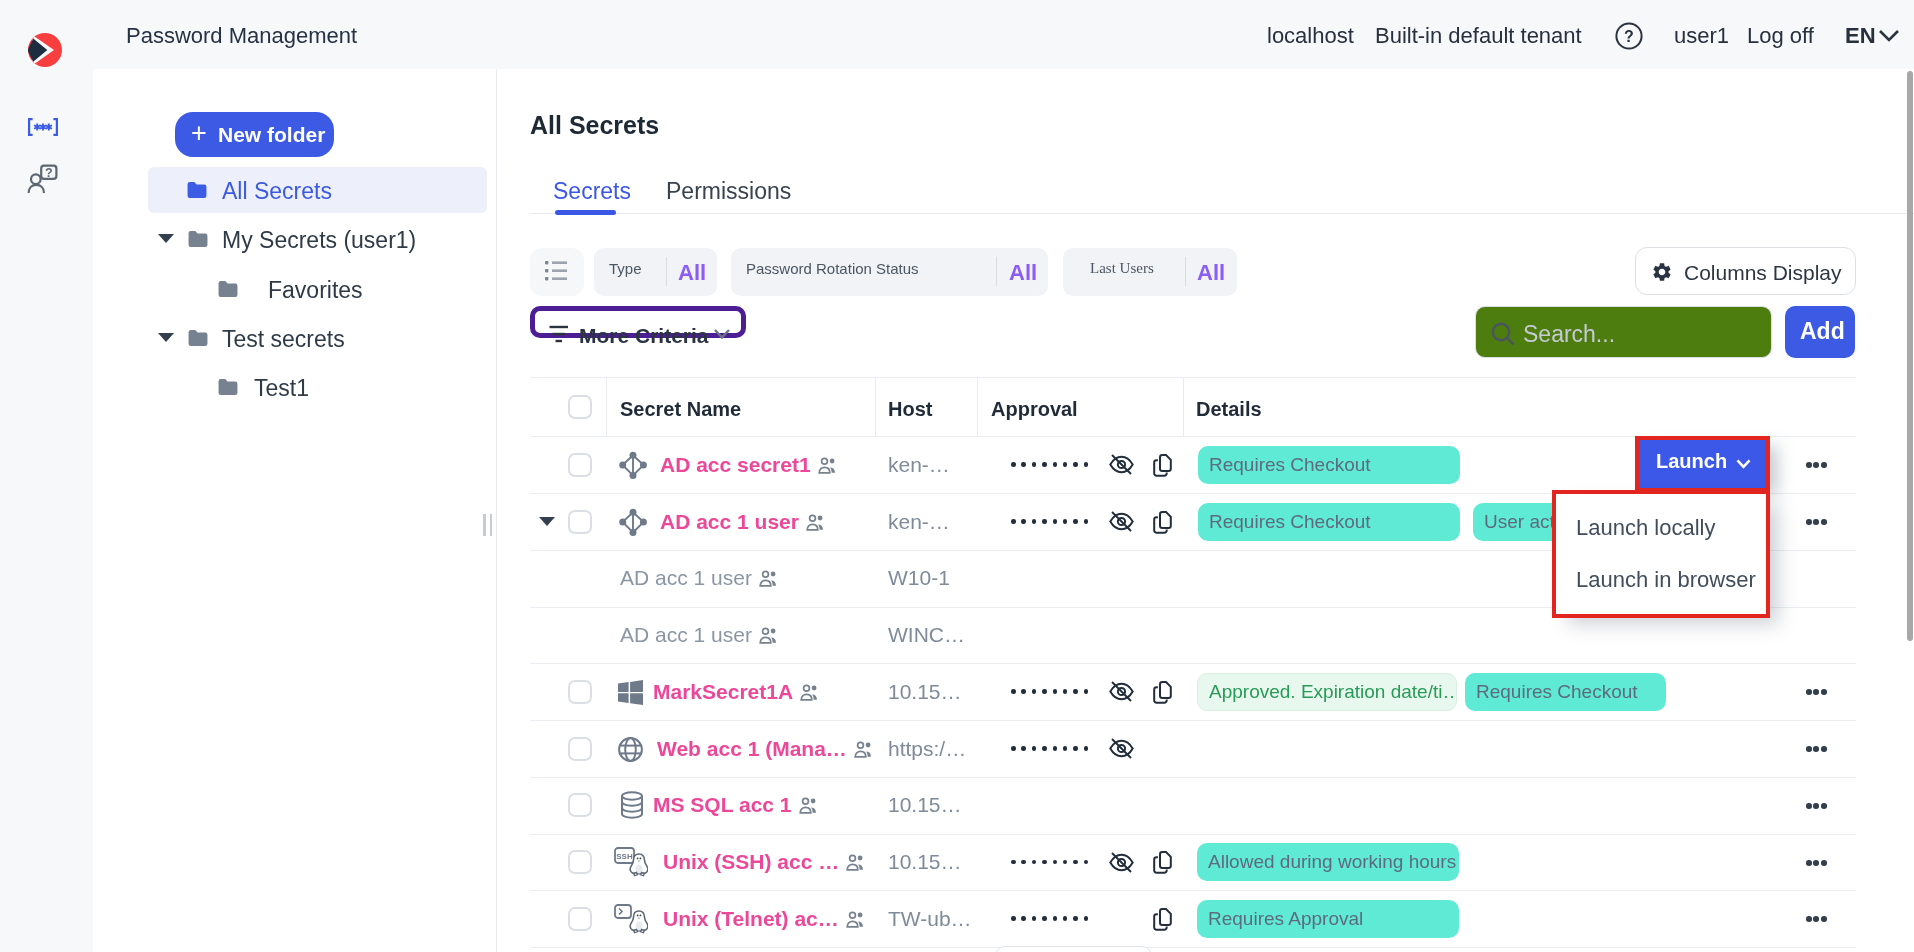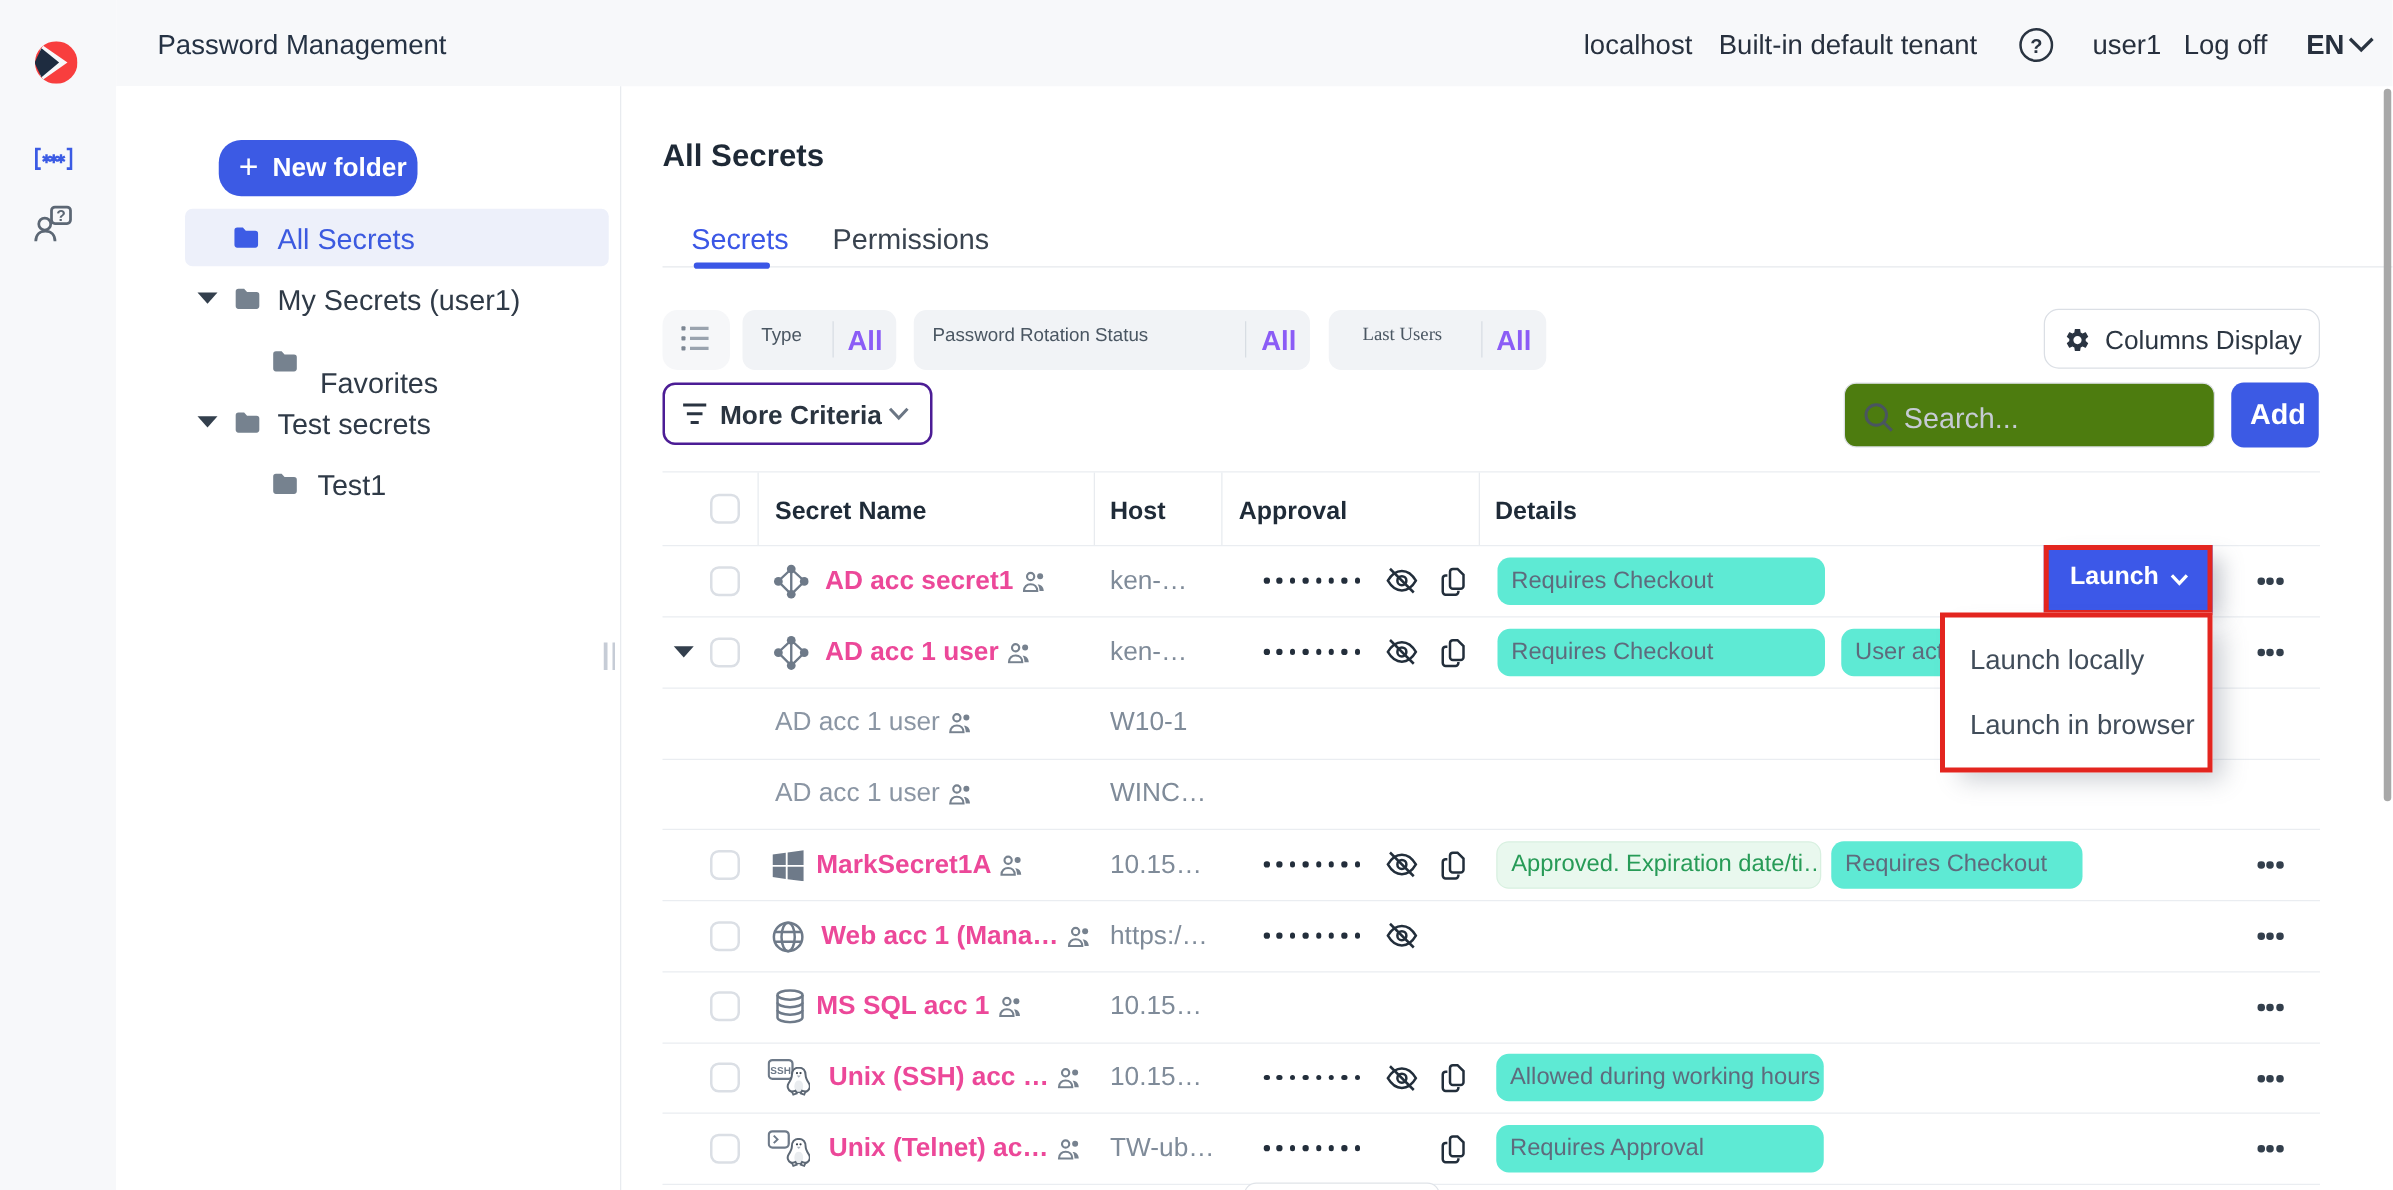--- a/index.html
+++ b/index.html
@@ -108,21 +108,21 @@
   <span class="caret" style="left:10px; top:18px;"></span>
   <svg class="icon" style="left:39px; top:14px;" width="22" height="18" viewBox="0 0 23 20">
       <path d="M1 3.5 a2.5 2.5 0 0 1 2.5-2.5 h5 l2.6 3 h8.4 a2.5 2.5 0 0 1 2.5 2.5 v10 a2.5 2.5 0 0 1-2.5 2.5 h-16 a2.5 2.5 0 0 1-2.5-2.5 z" fill="#76828f"></path>
     </svg>
   <span class="tlabel" style="left:74px;">My Secrets (user1)</span>
 </div>
 <div class="abs treerow" style="top:265.6px;">
   <svg class="icon" style="left:69px; top:14px;" width="22" height="18" viewBox="0 0 23 20">
       <path d="M1 3.5 a2.5 2.5 0 0 1 2.5-2.5 h5 l2.6 3 h8.4 a2.5 2.5 0 0 1 2.5 2.5 v10 a2.5 2.5 0 0 1-2.5 2.5 h-16 a2.5 2.5 0 0 1-2.5-2.5 z" fill="#76828f"></path>
     </svg>
-  <span class="tlabel" style="left:108px;margin-top:16px;">Favorites</span>
+  <span class="tlabel" style="left:120px;">Favorites</span>
 </div>
 <div class="abs treerow" style="top:314.9px;">
   <span class="caret" style="left:10px; top:18px;"></span>
   <svg class="icon" style="left:39px; top:14px;" width="22" height="18" viewBox="0 0 23 20">
       <path d="M1 3.5 a2.5 2.5 0 0 1 2.5-2.5 h5 l2.6 3 h8.4 a2.5 2.5 0 0 1 2.5 2.5 v10 a2.5 2.5 0 0 1-2.5 2.5 h-16 a2.5 2.5 0 0 1-2.5-2.5 z" fill="#76828f"></path>
     </svg>
   <span class="tlabel" style="left:74px;">Test secrets</span>
 </div>
 <div class="abs treerow" style="top:364.2px;">
   <svg class="icon" style="left:69px; top:14px;" width="22" height="18" viewBox="0 0 23 20">
@@ -169,21 +169,21 @@
   <span class="chipdiv" style="left:122px;"></span>
   <span class="chipall" style="left:134px;">All</span>
 </div>
 <div class="abs" style="left:1635px; top:247px; width:221px; height:48px; border:1px solid #dbdfe5; border-radius:12px; background:#fff;">
   <svg class="icon" style="left:15px; top:13px;" width="22" height="22" viewBox="0 0 24 24">
     <path fill="#2a3441" d="M19.14 12.94c.04-.3.06-.61.06-.94 0-.32-.02-.64-.07-.94l2.03-1.58c.18-.14.23-.41.12-.61l-1.92-3.32c-.12-.22-.37-.29-.59-.22l-2.39.96c-.5-.38-1.03-.7-1.62-.94l-.36-2.54c-.04-.24-.24-.41-.48-.41h-3.84c-.24 0-.43.17-.47.41l-.36 2.54c-.59.24-1.13.57-1.62.94l-2.39-.96c-.22-.08-.47 0-.59.22L2.74 8.87c-.12.21-.08.47.12.61l2.03 1.58c-.05.3-.09.63-.09.94s.02.64.07.94l-2.03 1.58c-.18.14-.23.41-.12.61l1.92 3.32c.12.22.37.29.59.22l2.39-.96c.5.38 1.03.7 1.62.94l.36 2.54c.05.24.24.41.48.41h3.84c.24 0 .44-.17.47-.41l.36-2.54c.59-.24 1.13-.56 1.62-.94l2.39.96c.22.08.47 0 .59-.22l1.92-3.32c.12-.22.07-.47-.12-.61l-2.01-1.58zM12 15.6c-1.98 0-3.6-1.62-3.6-3.6s1.62-3.6 3.6-3.6 3.6 1.62 3.6 3.6-1.62 3.6-3.6 3.6z"></path>
   </svg>
   <span style="position:absolute; left:48px; top:13px; font-size:21px; color:#2c3642;">Columns Display</span>
 </div>
 
-<div class="abs" style="left:530px; top:306px; width:216px; height:50px; border:2px solid #4c1d95; border-radius:10px; background:#fff;">
+<div class="abs" style="left:530px; top:306px; width:216px; height:32px; border:5px solid #4c1d95; border-radius:10px; background:#fff;">
   <svg class="icon" style="left:14px; top:14px;" width="20" height="20" viewBox="0 0 20 20">
     <g stroke="#2a3441" stroke-width="2.4">
         <line x1="0.5" y1="2" x2="19" y2="2"></line>
         <line x1="3.5" y1="9" x2="16" y2="9"></line>
         <line x1="6.5" y1="16" x2="13" y2="16"></line>
       </g>
   </svg>
   <span style="position:absolute; left:44px; top:13px; font-size:21px; font-weight:bold; color:#2a3440;">More Criteria</span>
   <svg class="icon" style="left:178px; top:17px;" width="18" height="12" viewBox="0 0 18 12">
       <path d="M2 2 L9 9.5 L16 2" fill="none" stroke="#6b7684" stroke-width="2.4"></path>

